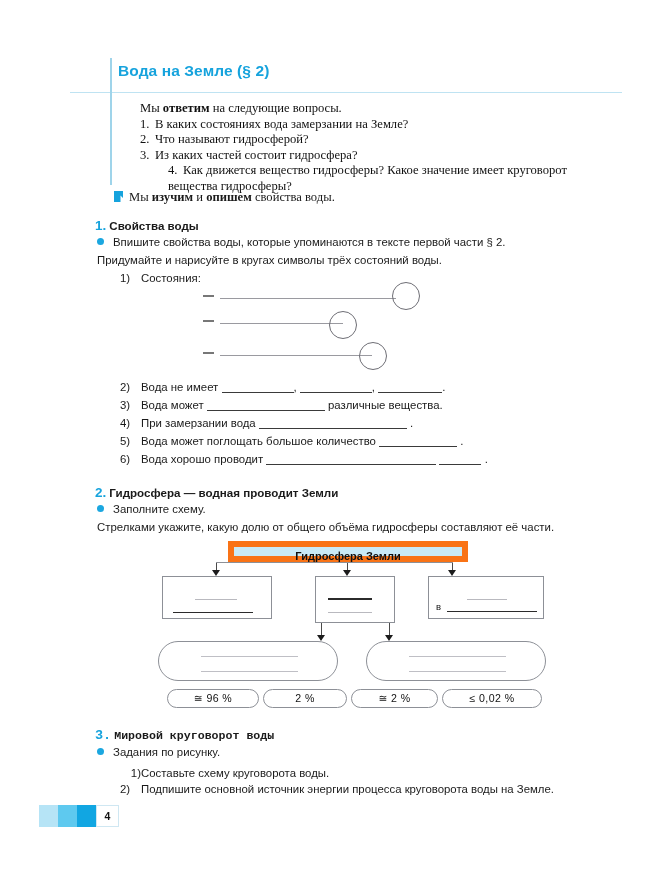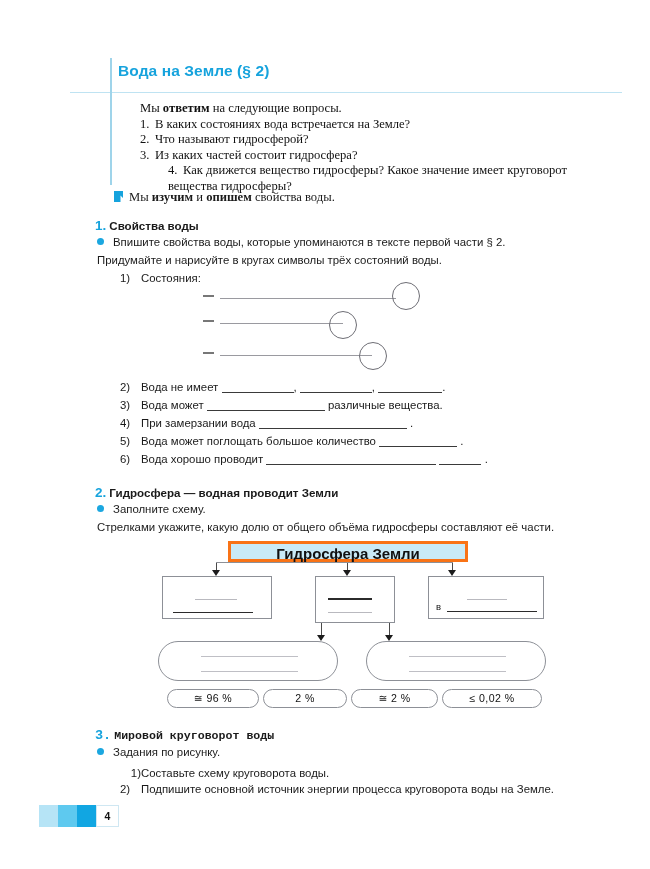--- a/index.html
+++ b/index.html
@@ -155,23 +155,23 @@
 
   
   .diagram { position: absolute; left: 0; top: 0; }
   .hs-root {
     position: absolute;
     left: 228px;
     top: 541px;
     width: 240px;
     height: 21px;
     background: #c9eaf6;
-    border: 3px solid #f97316;
-    box-sizing: border-box;
-    font-size: 15px;
+    border: 6px solid #f97316;
+    box-sizing: border-box;
+    font-size: 11px;
     font-weight: bold;
     color: #111;
     text-align: center;
     line-height: 19px;
   }
   .hs-box {
     position: absolute;
     border: 1px solid #8d9097;
     box-sizing: border-box;
     background: #fff;
@@ -251,21 +251,21 @@
 </style>
 </head>
 <body>
 
 <div class="page-title">Вода на Земле (§ 2)</div>
 <div class="title-rule"></div>
 <div class="left-rule"></div>
 
 <div class="intro">
   <div class="ln"><span>Мы </span><b>ответим</b><span> на следующие вопросы.</span></div>
-  <div class="ln"><span class="q-num">1.</span><span>В каких состояниях вода встречается на Земле?</span></div>
+  <div class="ln"><span class="q-num">1.</span><span>В каких состояниях вода замерзании на Земле?</span></div>
   <div class="ln"><span class="q-num">2.</span><span>Что называют гидросферой?</span></div>
   <div class="ln"><span class="q-num">3.</span><span>Из каких частей состоит гидросфера?</span></div>
   <div class="wrapln"><span class="q-num">4.</span><span>Как движется вещество гидросферы? Какое значение имеет круговорот вещества гидросферы?</span></div>
 </div>
 
 <div class="flag-line">
   <span class="flag-icon">
     <svg width="9" height="11" viewBox="0 0 9 11" xmlns="http://www.w3.org/2000/svg">
       <path d="M0 0 H9 V7 L6.5 4.6 V11 H0 Z" fill="#16a3dd"></path>
     </svg>

